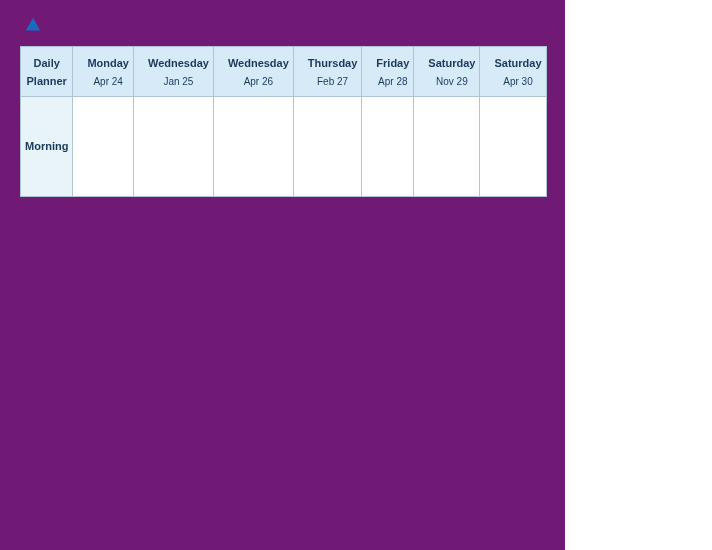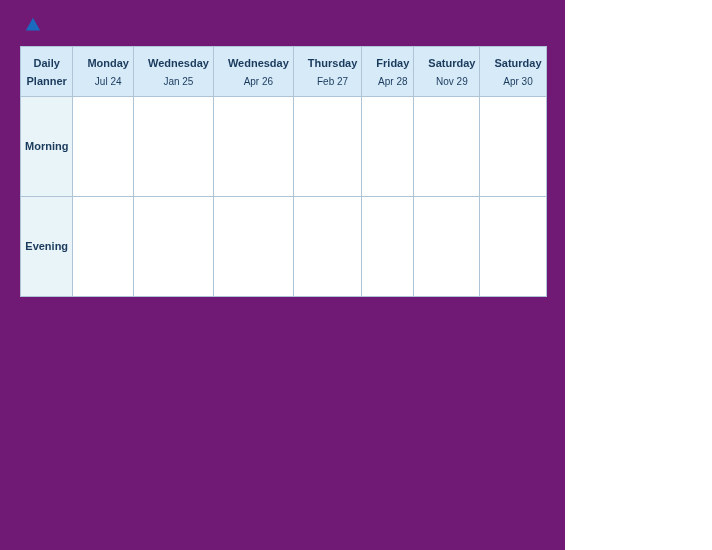--- a/index.html
+++ b/index.html
@@ -158,47 +158,37 @@
     </div>
   </div>
 
   <table class="planner-table">
     <thead>
       <tr>
         <th>
           <span class="col-header-main">Daily<br>Planner</span>
         </th>
 
-      <th><span class="col-header-day">Monday</span><br><span class="col-header-date">Jul 24</span></th>
+      <th><span class="col-header-day">Monday</span><br><span class="col-header-date">Apr 24</span></th>
           <th><span class="col-header-day">Wednesday</span><br><span class="col-header-date">Jan 25</span></th>
           <th><span class="col-header-day">Wednesday</span><br><span class="col-header-date">Apr 26</span></th>
           <th><span class="col-header-day">Thursday</span><br><span class="col-header-date">Feb 27</span></th>
           <th><span class="col-header-day">Friday</span><br><span class="col-header-date">Apr 28</span></th>
           <th><span class="col-header-day">Saturday</span><br><span class="col-header-date">Nov 29</span></th>
           <th><span class="col-header-day">Saturday</span><br><span class="col-header-date">Apr 30</span></th>
         </tr>
     </thead>
     <tbody id="table-body">
 
     <tr>
           <td>Morning</td>
           <td></td>
           <td></td>
           <td></td>
           <td></td>
           <td></td>
           <td></td>
           <td></td>
         </tr>
-        <tr>
-          <td>Evening</td>
-          <td></td>
-          <td></td>
-          <td></td>
-          <td></td>
-          <td></td>
-          <td></td>
-          <td></td>
-        </tr>
       </tbody>
   </table>
 
 </div>
 
 </body></html>

